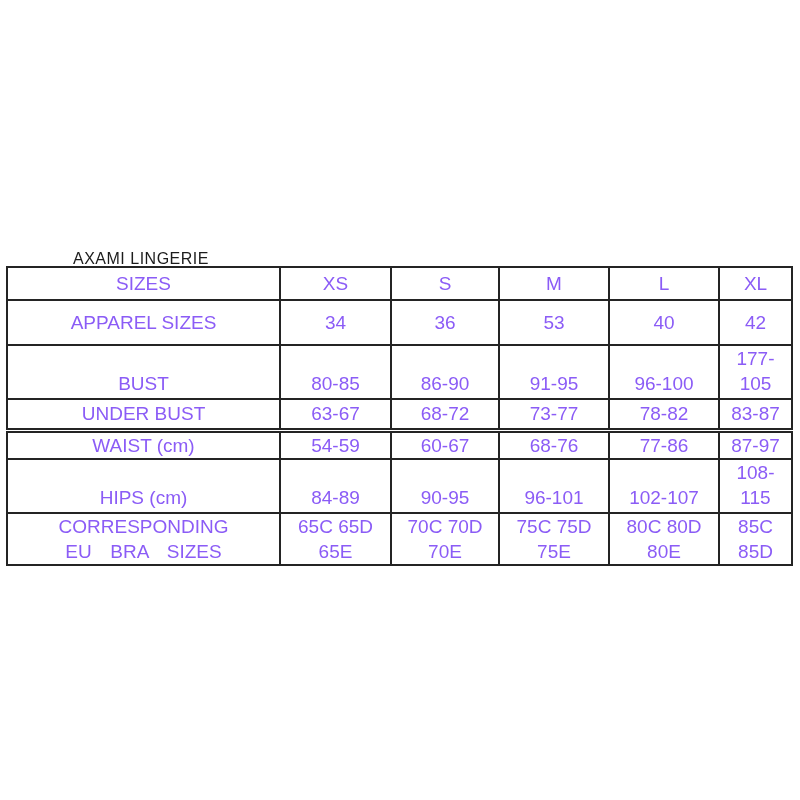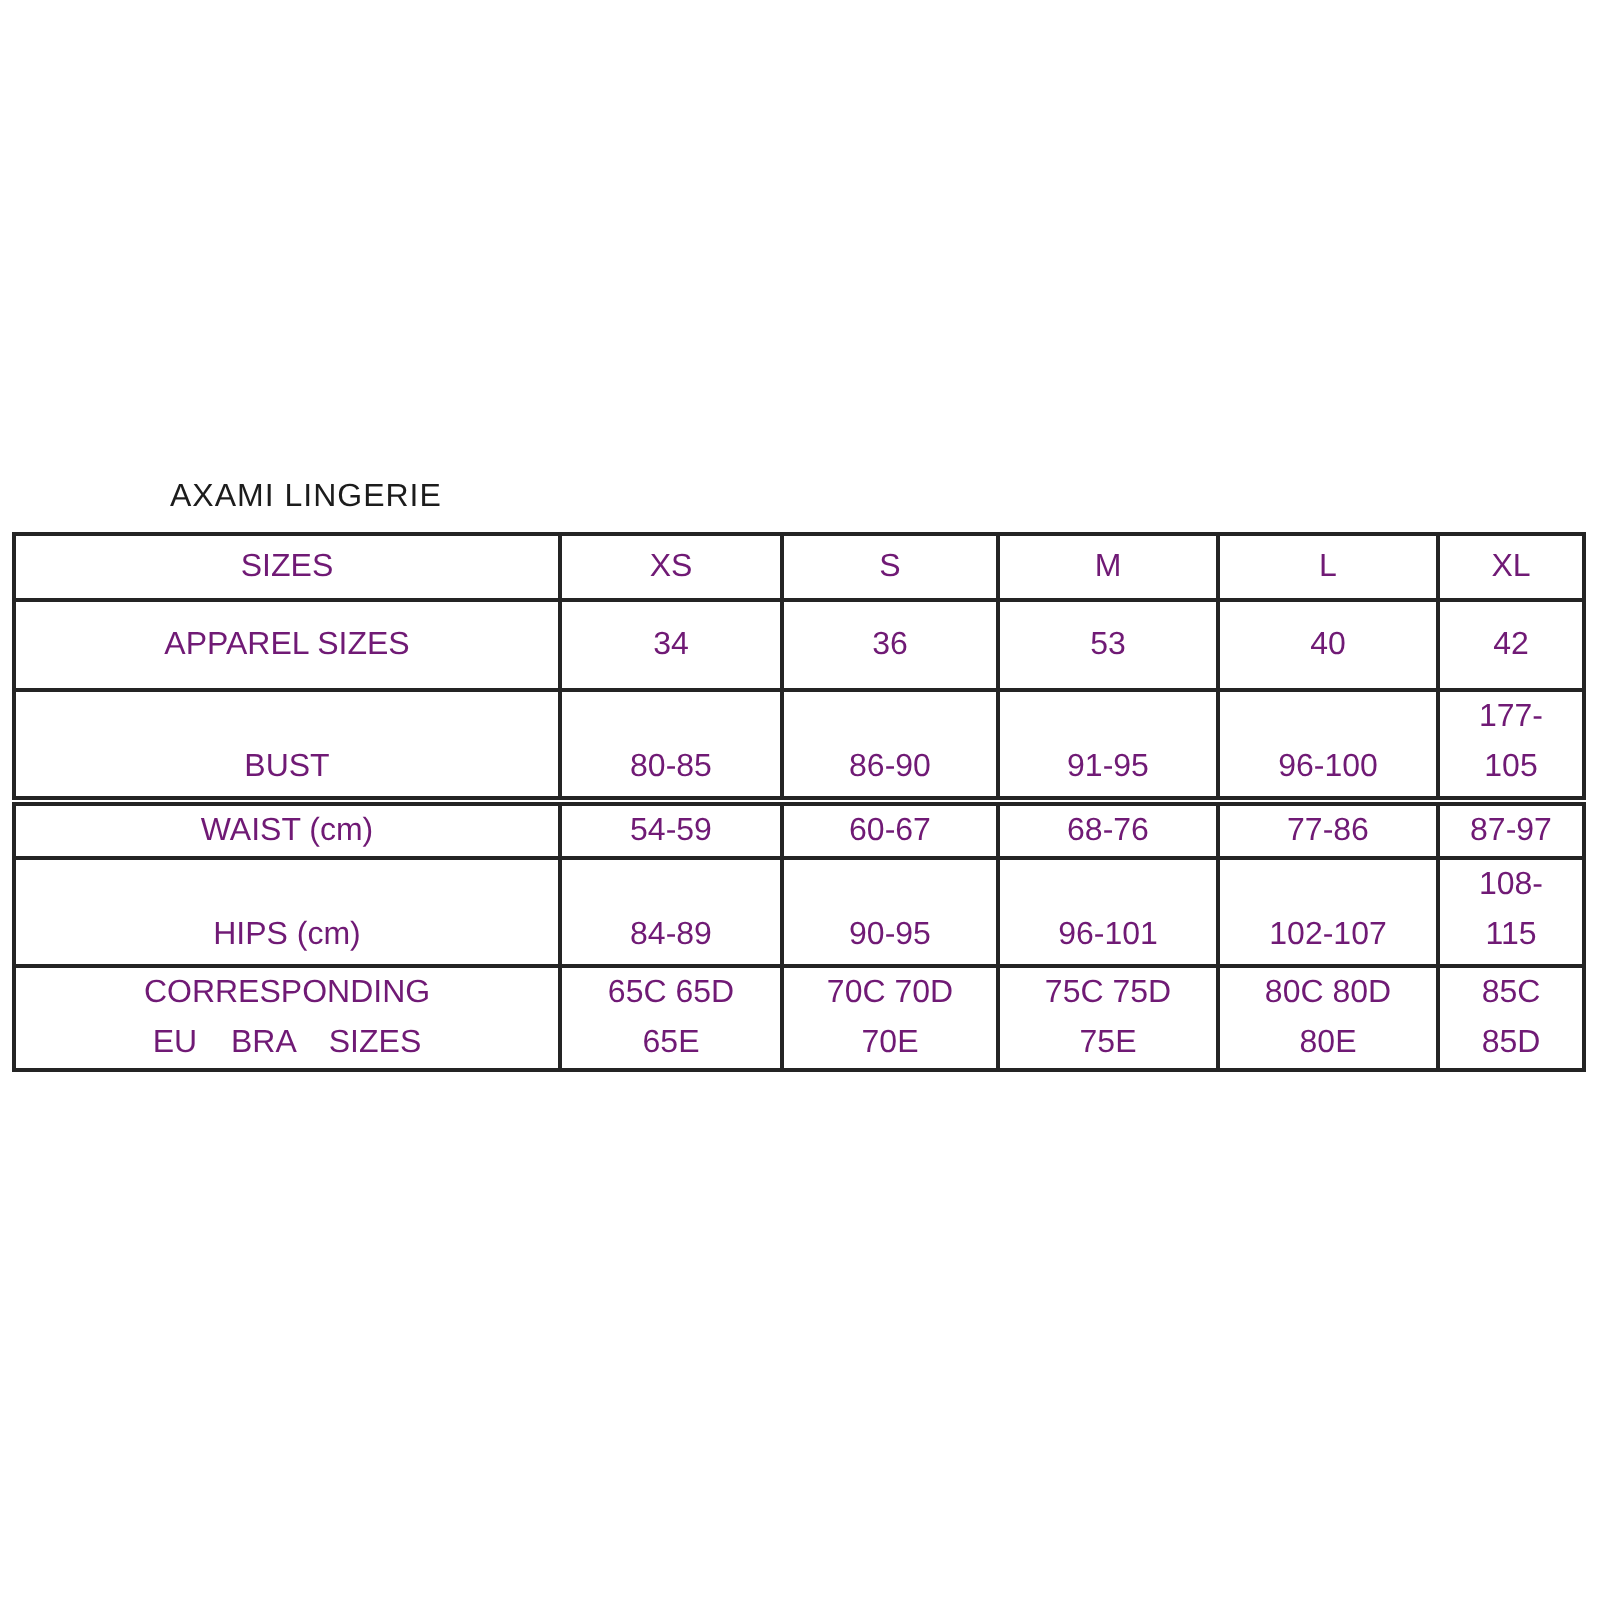--- a/index.html
+++ b/index.html
@@ -12,44 +12,43 @@
     width: 800px;
     height: 800px;
     background: #ffffff;
     font-family: "Liberation Sans", sans-serif;
     color: #1c1c1c;
     overflow: hidden;
   }
   .chart-title {
     position: absolute;
     left: 73px;
-    top: 240px;
+    top: 250px;
     font-size: 16px;
     letter-spacing: 0.5px;
     color: #1c1c1c;
     white-space: nowrap;
-    margin-left: 12px;
   }
   table.size-chart {
     position: absolute;
     left: 6px;
     top: 266px;
     width: 785px;
     border-collapse: collapse;
     table-layout: fixed;
   }
   table.size-chart td {
     border: 2px solid #242424;
     text-align: center;
     vertical-align: middle;
-    font-size: 16px;
+    font-size: 19px;
     line-height: 25px;
     padding: 0 2px;
     white-space: pre-wrap;
-    color: #701a75;
+    color: #8b5cf6;
     overflow: hidden;
   }
   tr.row-header    { height: 33px; }
   tr.row-apparel   { height: 45px; }
   tr.row-bust      { height: 53px; }
   tr.row-underbust { height: 31px; }
   tr.row-waist     { height: 28px; }
   tr.row-hips      { height: 50px; }
   tr.row-bra       { height: 49px; }
   tr.row-bust td, tr.row-hips td {
@@ -98,20 +97,28 @@
       </tr>
       <tr class="row-bust">
         <td class="row-label">BUST</td>
         <td>80-85</td>
         <td>86-90</td>
         <td>91-95</td>
         <td>96-100</td>
         <td>177-
 105</td>
       </tr>
+      <tr class="row-underbust">
+        <td class="row-label">UNDER BUST</td>
+        <td>63-67</td>
+        <td>68-72</td>
+        <td>73-77</td>
+        <td>78-82</td>
+        <td>83-87</td>
+      </tr>
       <tr class="row-waist">
         <td class="row-label">WAIST (cm)</td>
         <td>54-59</td>
         <td>60-67</td>
         <td>68-76</td>
         <td>77-86</td>
         <td>87-97</td>
       </tr>
       <tr class="row-hips">
         <td class="row-label">HIPS (cm)</td>

